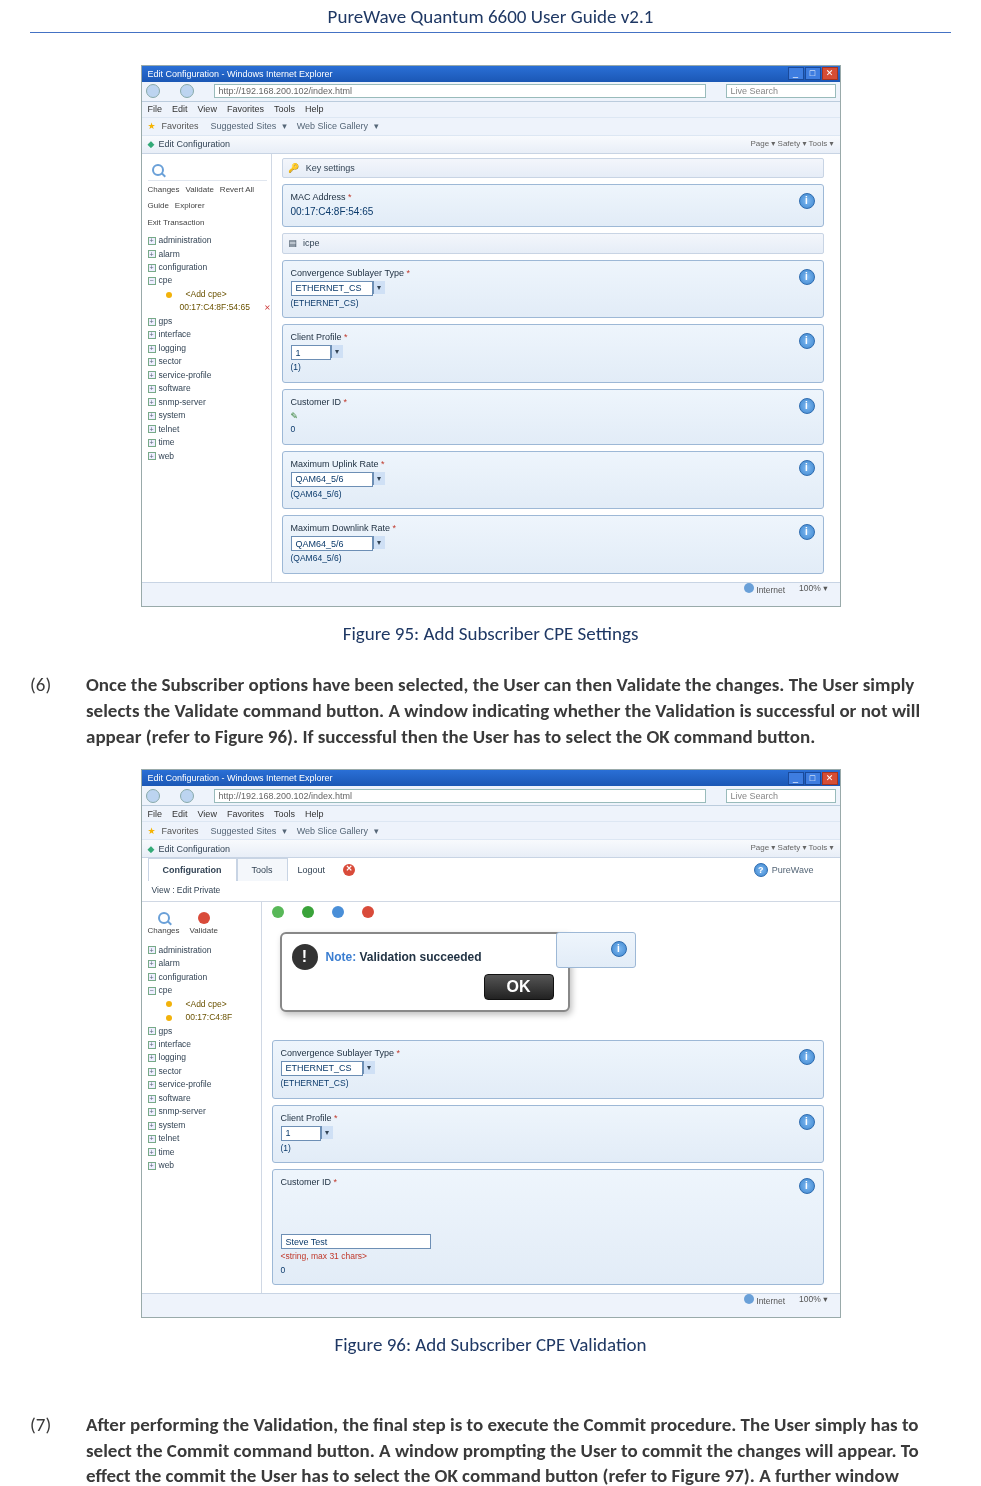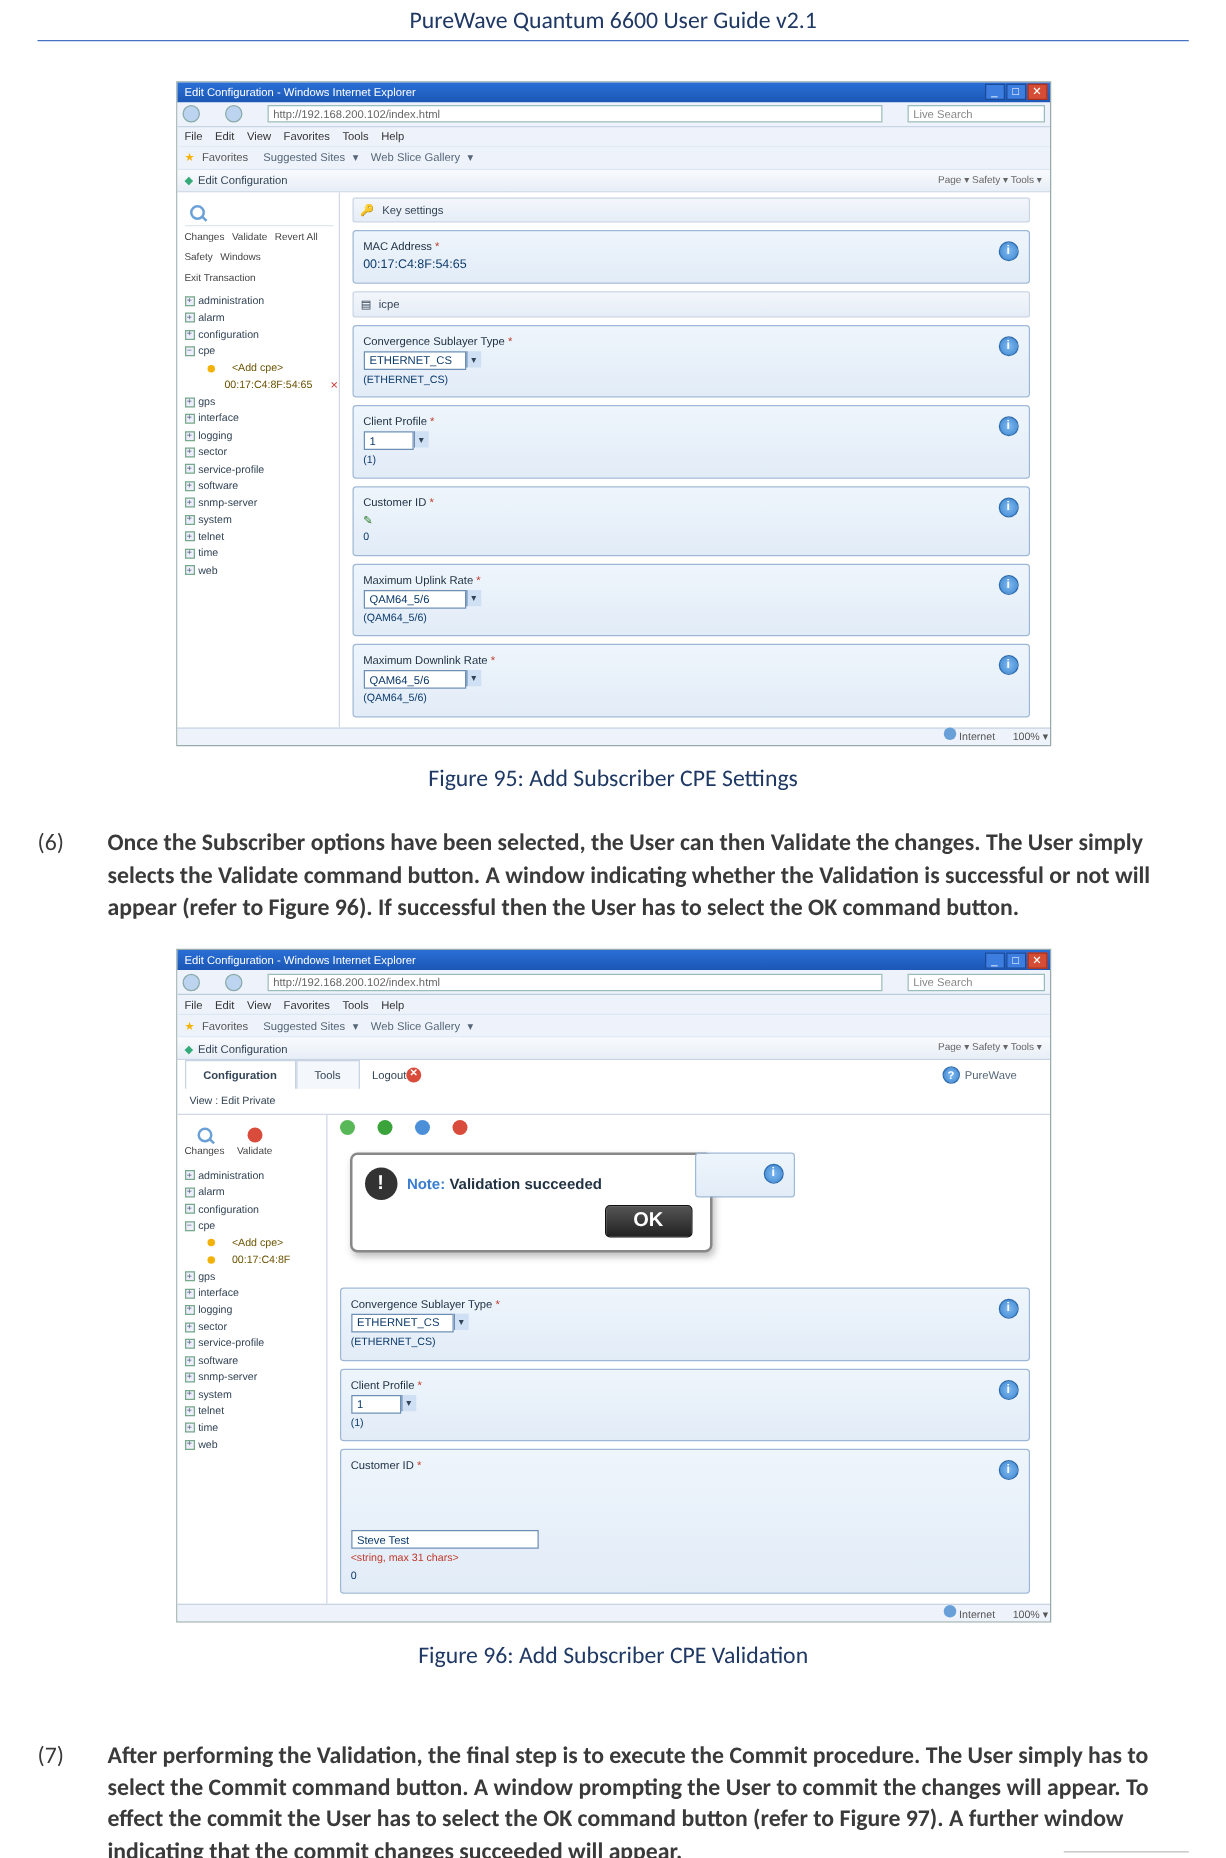--- a/index.html
+++ b/index.html
@@ -98,29 +98,29 @@
   }
   .field-input.wide { width:150px;margin-top:44px; }
   .field-sub { font-size:8.5px; color:#0b3a6b; margin-top:2px; }
   .help {
     position:absolute; right:8px; top:8px; width:16px; height:16px;
     border-radius:50%; background:radial-gradient(#7fb9f2,#3d86ce);
     border:1px solid #2d6baf; display:flex; align-items:center; justify-content:center;
     color:#fff; font-weight:bold; font-size:10px;
   }
   .dropcaret { display:inline-block; width:12px; height:13px; background:#cfe0f5; border-left:1px solid #6d8fb5; text-align:center; font-size:8px; color:#345; line-height:13px; vertical-align:top;}
-  .ie-status { height:14px; background:#eef3fb; border-top:1px solid #c8d4e4; display:flex; justify-content:flex-end; align-items:flex-end; gap:14px; padding:0 1px; color:#555; font-size:8.5px;}
+  .ie-status { height:24px; background:#eef3fb; border-top:1px solid #c8d4e4; display:flex; justify-content:flex-end; align-items:flex-start; gap:14px; padding:0 12px; color:#555; font-size:8.5px;}
   .ie-status .globe { width:10px; height:10px; border-radius:50%; background:#6aa0d8; display:inline-block; }
 
   
   .app-topnav { background:#fff; border-bottom:1px solid #d0d8e4; }
   .app-tabs { display:flex; align-items:center; gap:0; padding:0 6px; }
   .tabbtn { padding:5px 14px; border:1px solid #c8d4e4; border-bottom:none; background:#f4f7fb; font-size:9px; color:#345; }
   .tabbtn.active { background:#fff; font-weight:bold; }
-  .logout { margin-left:10px; display:flex; align-items:center; gap:0; font-size:9px; color:#345;}
+  .logout { margin-left:10px; display:flex; align-items:center; gap:18px; font-size:9px; color:#345;}
   .logout .x { width:12px; height:12px; border-radius:50%; background:#d94b3a; color:#fff; display:flex; align-items:center; justify-content:center; font-size:8px; font-weight:bold;}
   .right-logo { margin-left:auto; margin-right:20px; display:flex; align-items:center; gap:4px; color:#567; font-size:9px;}
   .help-circ { width:14px; height:14px; border-radius:50%; background:radial-gradient(#7fb9f2,#3d86ce); border:1px solid #2d6baf; color:#fff; display:flex; align-items:center; justify-content:center; font-size:9px; font-weight:bold;}
   .breadcrumb { font-size:8.5px; color:#345; padding:4px 10px; }
   .toolbar2 { display:flex; gap:18px; padding:4px 8px 6px; align-items:center; font-size:8px; color:#444;}
   .tool-col { display:flex; flex-direction:column; align-items:center; gap:2px; }
   .i-search { width:12px; height:12px; border:2px solid #6aa0d8; border-radius:50%; position:relative;}
   .i-search:after { content:""; position:absolute; width:5px; height:2px; background:#6aa0d8; right:-4px; bottom:-2px; transform:rotate(45deg);}
   .i-dot { width:12px; height:12px; border-radius:50%; }
   .i-red { background:#d94b3a; }
@@ -206,22 +206,22 @@
       <div class="tree">
         <div class="toolbar-row" style="gap:14px;border-bottom:1px solid #e0e6ef;margin-bottom:2px;flex-wrap:wrap;">
           <span class="tool-col">
               <span class="i-search"></span>
             </span>
         </div>
         <div class="tbl" style="display:flex;gap:6px;flex-wrap:wrap;margin-bottom:4px;">
           <span>Changes</span>
           <span>Validate</span>
           <span>Revert All</span>
-          <span>Safety</span>
-          <span>Windows</span>
+          <span>Guide</span>
+          <span>Explorer</span>
           <span>Exit Transaction</span>
         </div>
         <div class="tree-item">
             <span class="sq">+</span>
             <span>administration</span>
           </div>
         <div class="tree-item">
             <span class="sq">+</span>
             <span>alarm</span>
           </div>

